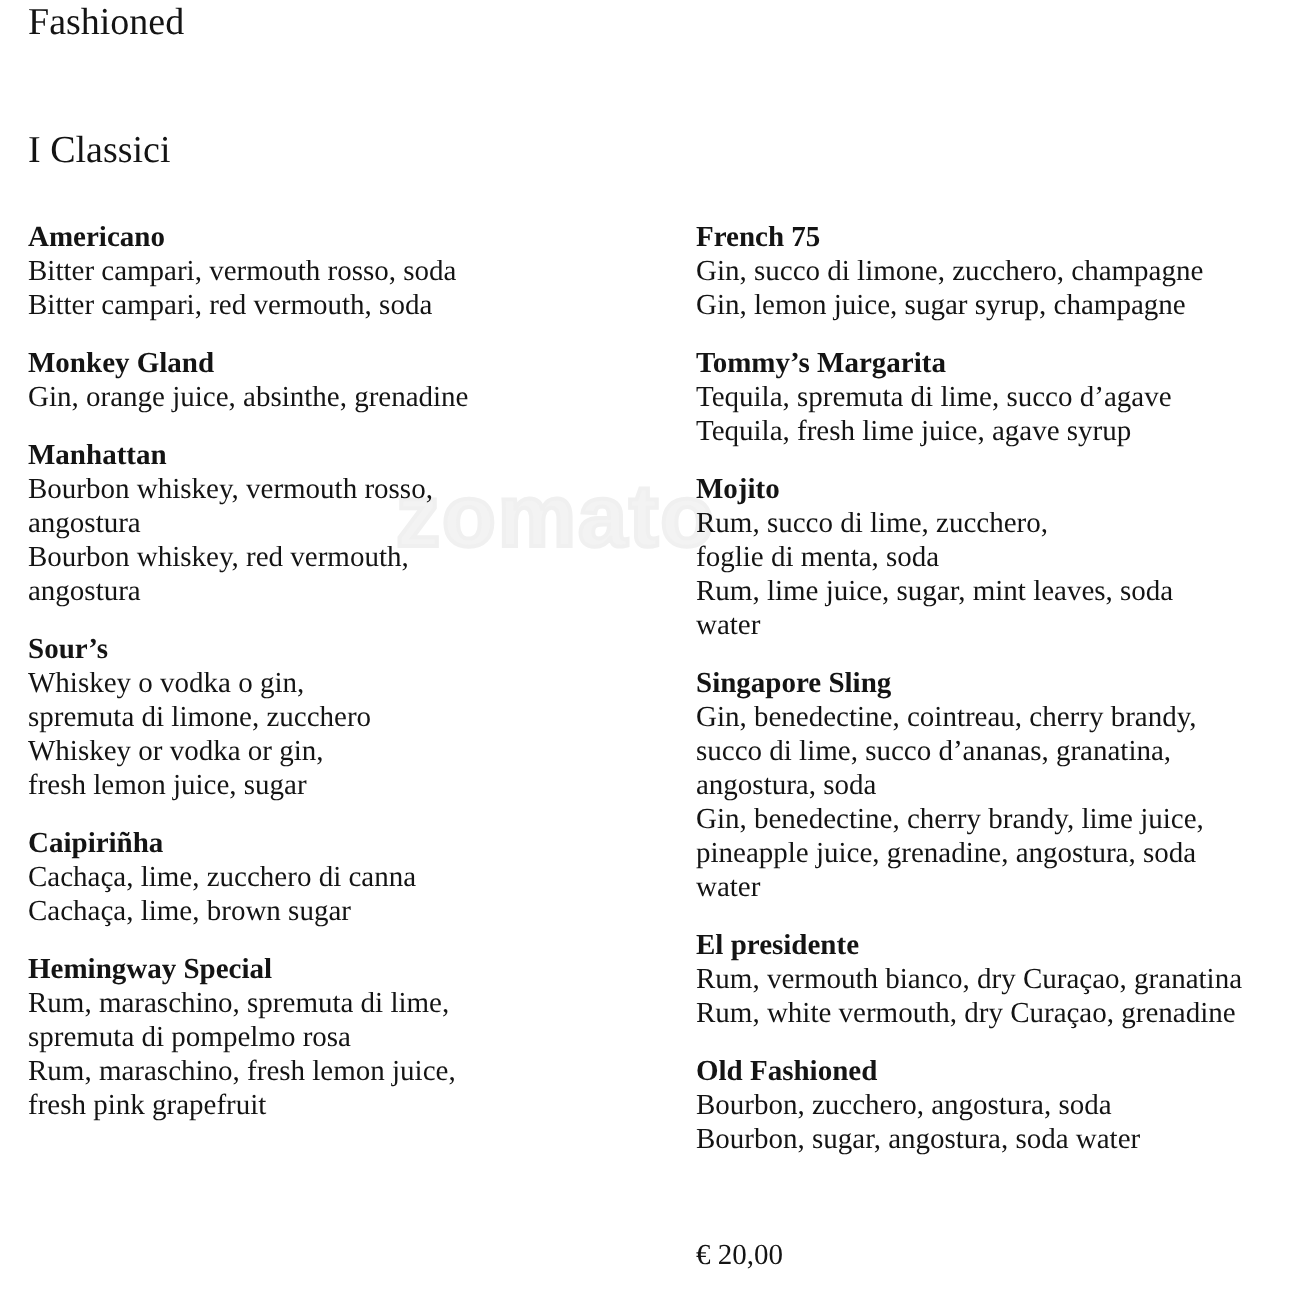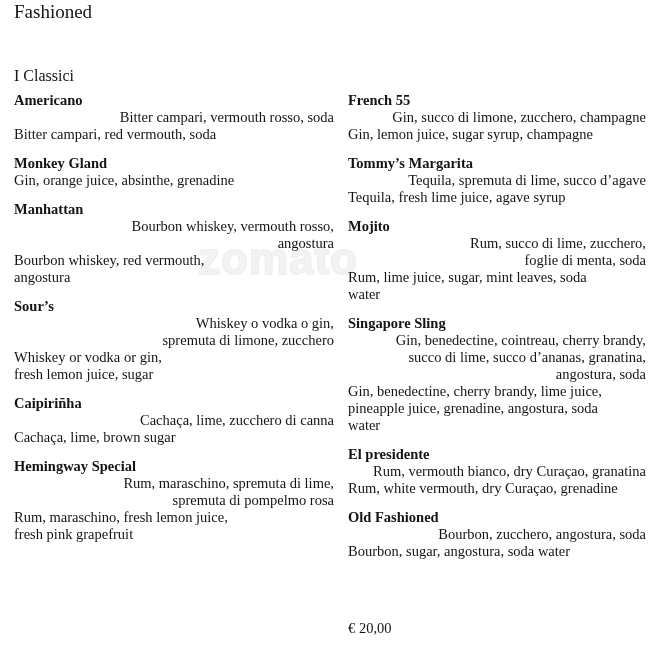--- a/index.html
+++ b/index.html
@@ -47,50 +47,49 @@
     line-height: 26px;
     font-weight: 400;
     z-index: 2;
   }
 
   
   #section-heading {
     position: absolute;
     left: 14px;
     top: 63px;
-    font-size: 16px;
+    font-size: 19px;
     line-height: 26px;
     font-weight: 400;
     z-index: 2;
     text-align: right;
   }
 
   
   .column {
     position: absolute;
-    top: 92px;
+    top: 111px;
     z-index: 2;
   }
   #column-left  { left: 14px;  width: 320px; }
   #column-right { left: 348px; width: 298px; }
 
   .item { margin-bottom: 12px; }
   .item:last-child { margin-bottom: 0; }
 
   .item-name {
     font-size: 14.5px;
     line-height: 17px;
     font-weight: 700;
   }
   .item-desc {
     font-size: 14.5px;
     line-height: 17px;
     font-weight: 400;
     white-space: pre-line;
-    text-align: right;
   }
   .item-desc-en {
     font-size: 14.5px;
     line-height: 17px;
     white-space: pre-line;
   }
 
   
   #price {
     position: absolute;
@@ -145,21 +144,21 @@
         <div class="item-name">Hemingway Special</div>
         <div class="item-desc">Rum, maraschino, spremuta di lime,
 spremuta di pompelmo rosa</div>
         <div class="item-desc-en">Rum, maraschino, fresh lemon juice,
 fresh pink grapefruit</div>
       </div>
     </div>
 
   <div class="column" id="column-right">
       <div class="item">
-        <div class="item-name">French 55</div>
+        <div class="item-name">French 75</div>
         <div class="item-desc">Gin, succo di limone, zucchero, champagne</div>
         <div class="item-desc-en">Gin, lemon juice, sugar syrup, champagne</div>
       </div>
       <div class="item">
         <div class="item-name">Tommy’s Margarita</div>
         <div class="item-desc">Tequila, spremuta di lime, succo d’agave</div>
         <div class="item-desc-en">Tequila, fresh lime juice, agave syrup</div>
       </div>
       <div class="item">
         <div class="item-name">Mojito</div>

